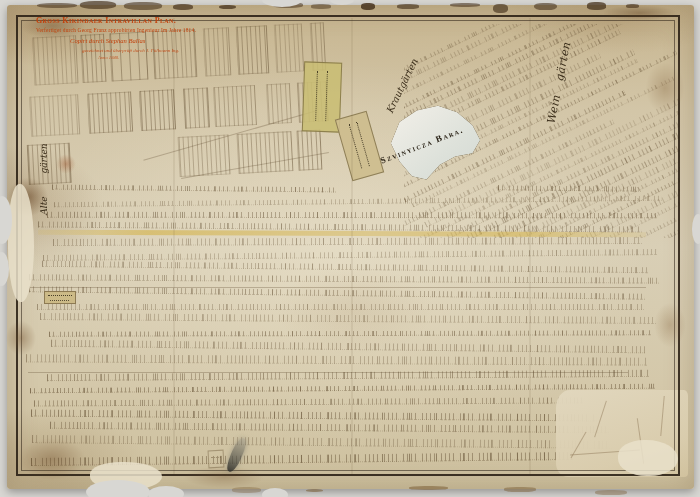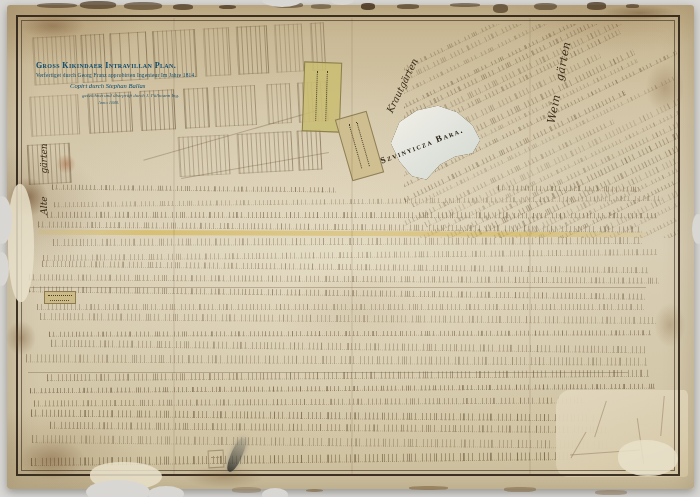--- a/index.html
+++ b/index.html
@@ -67,21 +67,21 @@
   .tear{position:absolute;background:#d8d7d3;z-index:9;border-radius:50%;}
   .lbl{position:absolute;color:#3a2d1a;font-family:"DejaVu Serif",serif;font-style:italic;
        z-index:10;white-space:nowrap;text-align:center;}
   .wein-lbl{left:500px;top:76px;width:118px;transform:rotate(-79deg);font-size:11px;
             word-spacing:10px;letter-spacing:.5px;}
   .kraut-lbl{left:352px;top:80px;width:100px;transform:rotate(-64deg);font-size:9.5px;}
   .alte-lbl{left:-8px;top:174px;width:104px;transform:rotate(-90deg);font-size:9px;word-spacing:20px;}
   .bara-lbl{position:absolute;left:366px;top:140px;width:112px;z-index:10;text-align:center;
     transform:rotate(-21deg);font-family:"Liberation Serif",serif;font-weight:bold;
     font-variant:small-caps;font-size:9px;letter-spacing:1.6px;color:#241c10;white-space:nowrap;}
-  .tblock{position:absolute;left:36px;top:16px;width:215px;z-index:10;color:#0c4a6e;margin-top:45px;}
+  .tblock{position:absolute;left:36px;top:16px;width:215px;z-index:10;color:#c2410c;}
   .t1{font-size:8px;font-weight:bold;font-variant:small-caps;letter-spacing:.4px;}
   .t2{font-size:5.4px;margin-top:2px;letter-spacing:.2px;}
   .t3{font-size:6.6px;font-style:italic;margin-top:4px;margin-left:34px;}
   .t4{font-size:5px;font-style:italic;margin-top:4px;margin-left:46px;opacity:.85;}
   .t5{font-size:4.6px;font-style:italic;margin-top:2px;margin-left:62px;opacity:.8;}
   .smudge{position:absolute;left:231px;top:437px;width:11px;height:36px;z-index:10;
     transform:rotate(24deg);border-radius:45%;
     background:linear-gradient(180deg, rgba(130,130,122,.3), rgba(78,78,70,.7) 65%, rgba(44,44,40,.85));
     box-shadow:0 0 5px rgba(110,110,100,.5);}
   .sketchbox{position:absolute;left:208px;top:450px;width:16px;height:18px;z-index:10;

